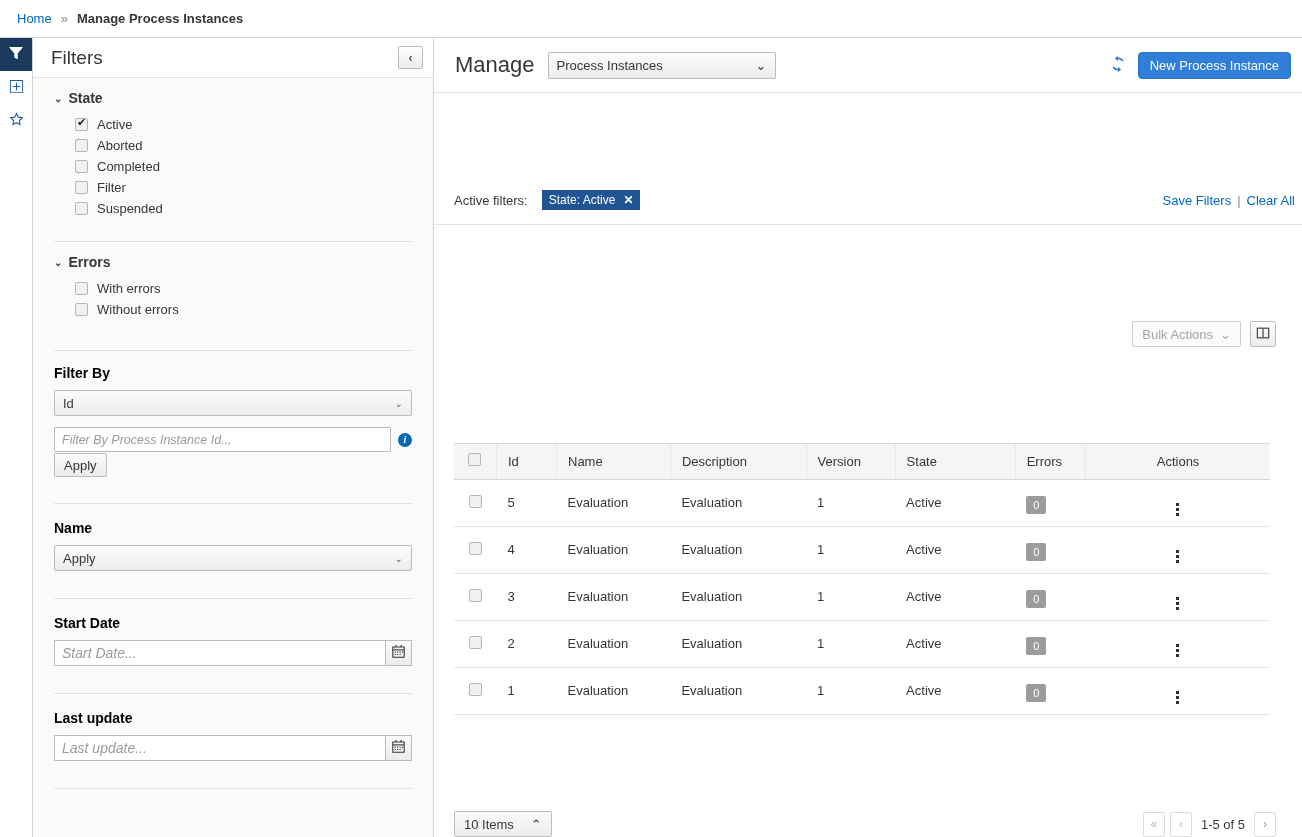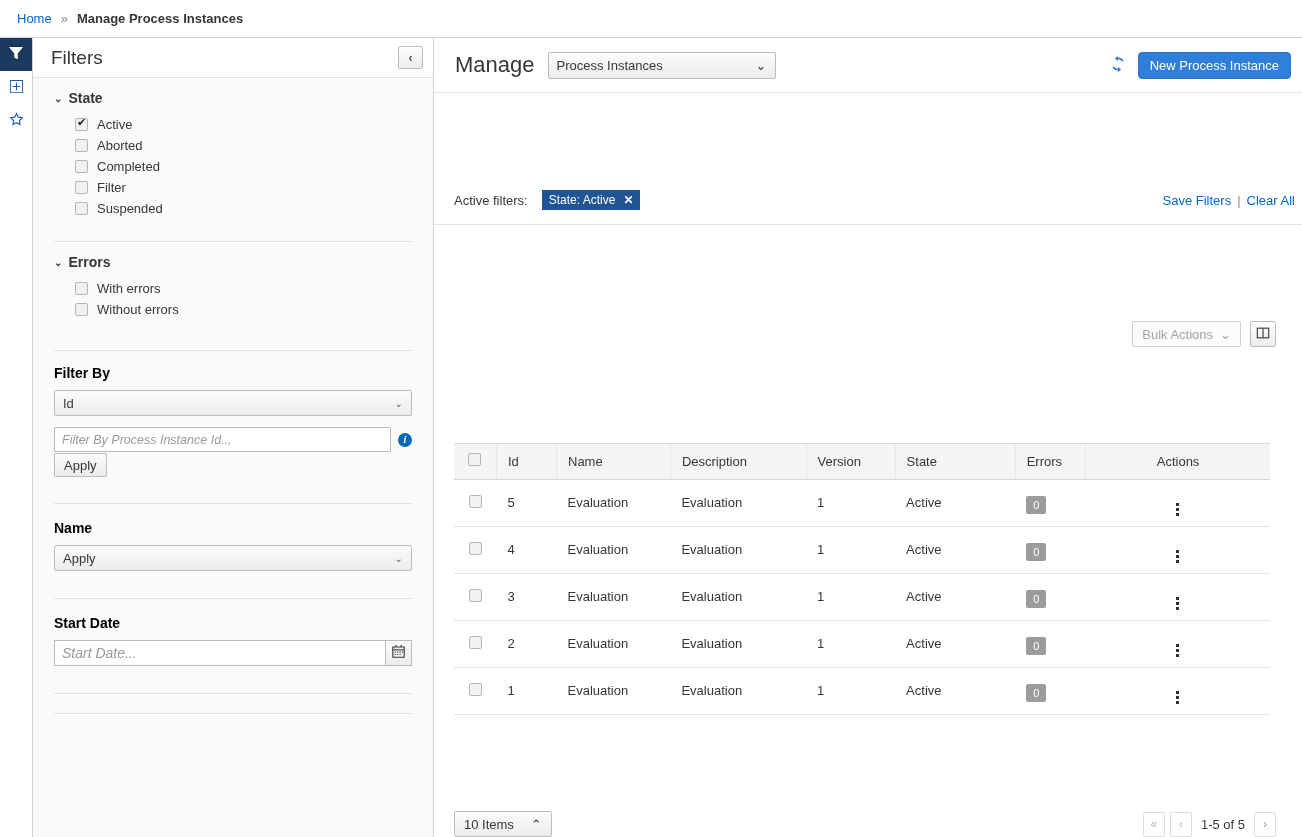--- a/index.html
+++ b/index.html
@@ -494,20 +494,36 @@
                   <path d="M1 6h14" stroke="#333" stroke-width="1.3"></path>
                   <path d="M3.3 8h1.4v1.4H3.3zM6.3 8h1.4v1.4H6.3zM9.3 8h1.4v1.4H9.3zM12.3 8h1.4v1.4h-1.4zM3.3 11h1.4v1.4H3.3zM6.3 11h1.4v1.4H6.3zM9.3 11h1.4v1.4H9.3z" fill="#333"></path>
                 </svg>
             </span>
           </div>
         </div>
       </div>
 
       <div class="divider" style="margin-top:19px;"></div>
 
+      <div class="fsection" style="padding-top:16px;">
+        <div class="lbl-strong">Last update</div>
+        <div class="date-row">
+          <input class="date-input" value="" placeholder="Last update..." style="">
+          <div class="date-btn">
+            <span>
+              <svg width="13" height="13" viewBox="0 0 16 16">
+                  <path d="M4 0h1.5v2H4zM10.5 0H12v2h-1.5z" fill="#333"></path>
+                  <path d="M1 2.5h14V15H1z" fill="none" stroke="#333" stroke-width="1.3"></path>
+                  <path d="M1 6h14" stroke="#333" stroke-width="1.3"></path>
+                  <path d="M3.3 8h1.4v1.4H3.3zM6.3 8h1.4v1.4H6.3zM9.3 8h1.4v1.4H9.3zM12.3 8h1.4v1.4h-1.4zM3.3 11h1.4v1.4H3.3zM6.3 11h1.4v1.4H6.3zM9.3 11h1.4v1.4H9.3z" fill="#333"></path>
+                </svg>
+            </span>
+          </div>
+        </div>
+      </div>
 
       <div class="divider" style="margin-top:19px;"></div>
     </div>
   </div>
 
   <div class="content">
 
     <div class="manage-bar">
       <span class="manage-title">Manage</span>
       <div class="manage-select">

